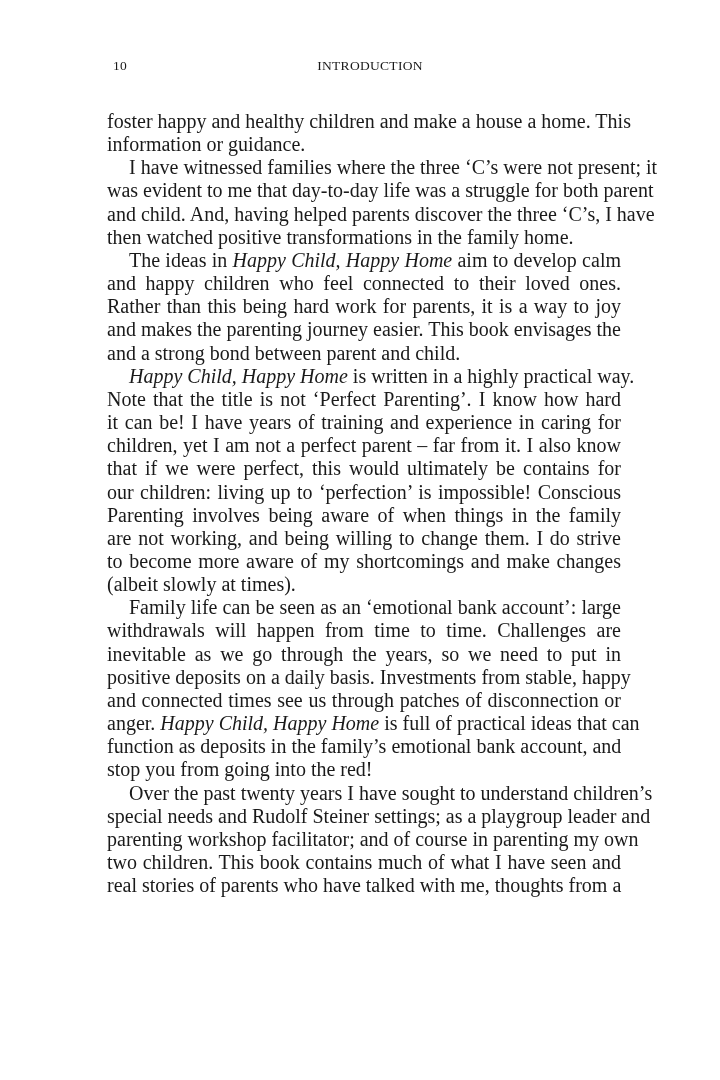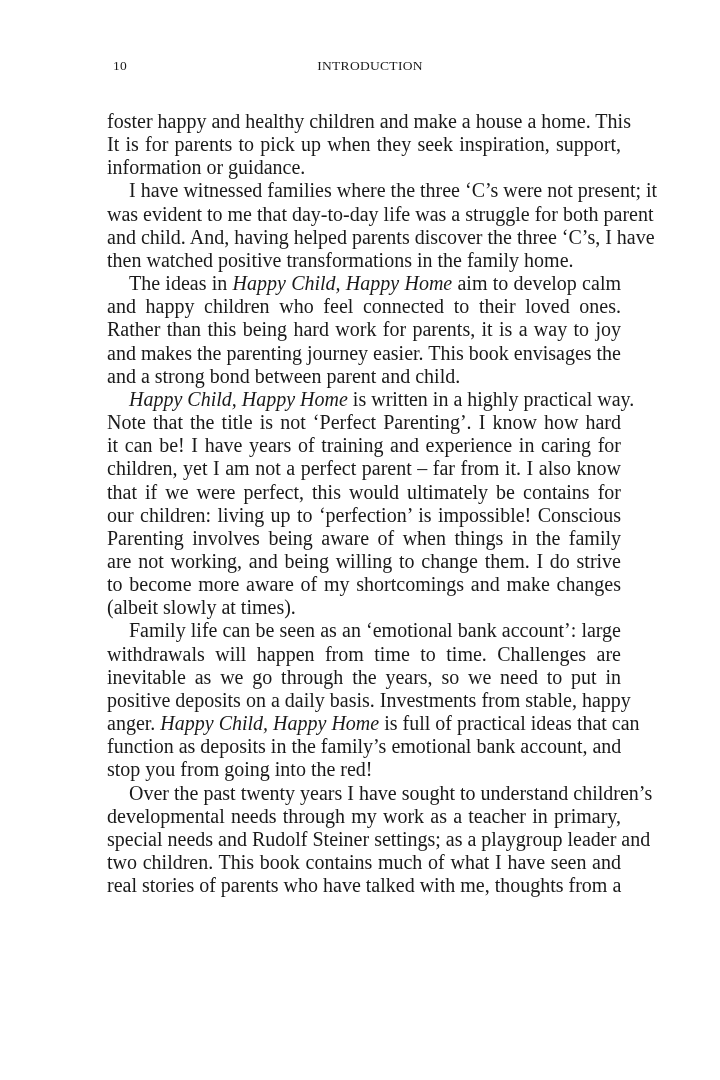--- a/index.html
+++ b/index.html
@@ -78,21 +78,20 @@
 
 <div class="page">
   <div class="running-head">
     <span class="page-number">10</span>
     <span class="chapter-title">INTRODUCTION</span>
   </div>
 
   <div class="body-text" id="body-text">
       <div>
         <span class="line"><span>foster happy and healthy children and make a house a home. This</span></span>
-        <span class="line"><span>It is for parents to pick up when they seek inspiration, support,</span></span>
         <span class="line last"><span>information or guidance.</span></span>
       </div>
       <div>
         <span class="line indent"><span>I have witnessed families where the three ‘C’s were not present; it</span></span>
         <span class="line"><span>was evident to me that day-to-day life was a struggle for both parent</span></span>
         <span class="line"><span>and child. And, having helped parents discover the three ‘C’s, I have</span></span>
         <span class="line last"><span>then watched positive transformations in the family home.</span></span>
       </div>
       <div>
         <span class="line indent"><span>The ideas in </span><em>Happy Child, Happy Home</em><span> aim to develop calm</span></span>
@@ -111,25 +110,26 @@
         <span class="line"><span>Parenting involves being aware of when things in the family</span></span>
         <span class="line"><span>are not working, and being willing to change them. I do strive</span></span>
         <span class="line"><span>to become more aware of my shortcomings and make changes</span></span>
         <span class="line last"><span>(albeit slowly at times).</span></span>
       </div>
       <div>
         <span class="line indent"><span>Family life can be seen as an ‘emotional bank account’: large</span></span>
         <span class="line"><span>withdrawals will happen from time to time. Challenges are</span></span>
         <span class="line"><span>inevitable as we go through the years, so we need to put in</span></span>
         <span class="line"><span>positive deposits on a daily basis. Investments from stable, happy</span></span>
+        <span class="line"><span>and connected times see us through patches of disconnection or</span></span>
         <span class="line"><span>anger. </span><em>Happy Child, Happy Home</em><span> is full of practical ideas that can</span></span>
         <span class="line"><span>function as deposits in the family’s emotional bank account, and</span></span>
         <span class="line last"><span>stop you from going into the red!</span></span>
       </div>
       <div>
         <span class="line indent"><span>Over the past twenty years I have sought to understand children’s</span></span>
-        <span class="line"><span>developmental needs through my work as a teacher in primary,</span></span>
         <span class="line"><span>special needs and Rudolf Steiner settings; as a playgroup leader and</span></span>
+        <span class="line"><span>parenting workshop facilitator; and of course in parenting my own</span></span>
         <span class="line"><span>two children. This book contains much of what I have seen and</span></span>
         <span class="line"><span>real stories of parents who have talked with me, thoughts from a</span></span>
       </div>
     </div>
 </div>
 
 </body></html>

